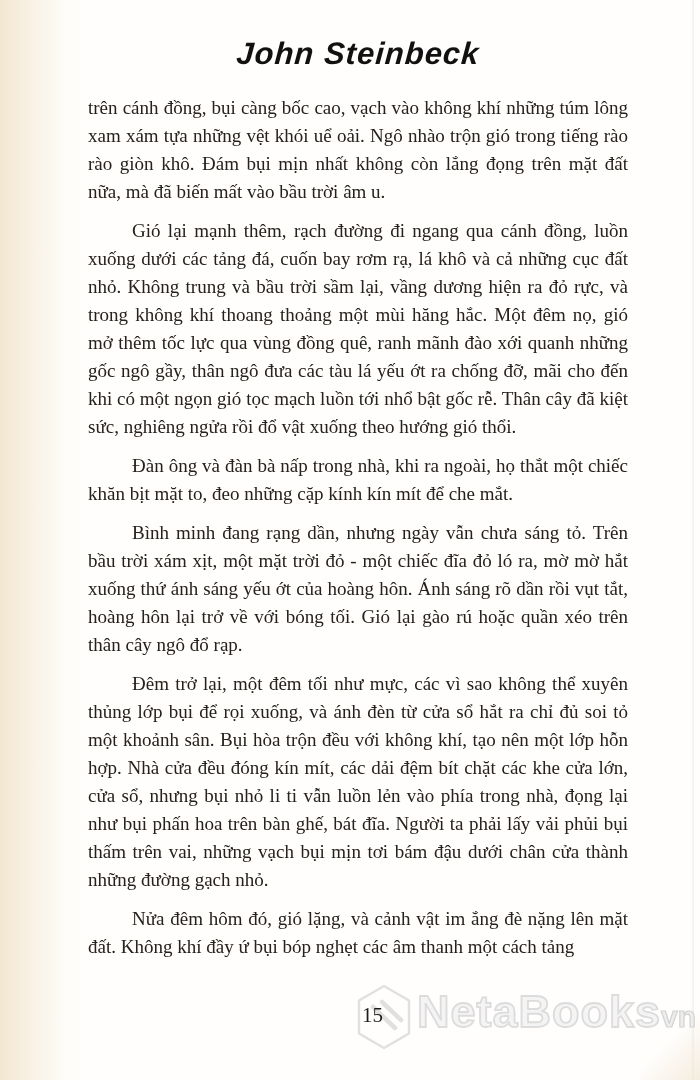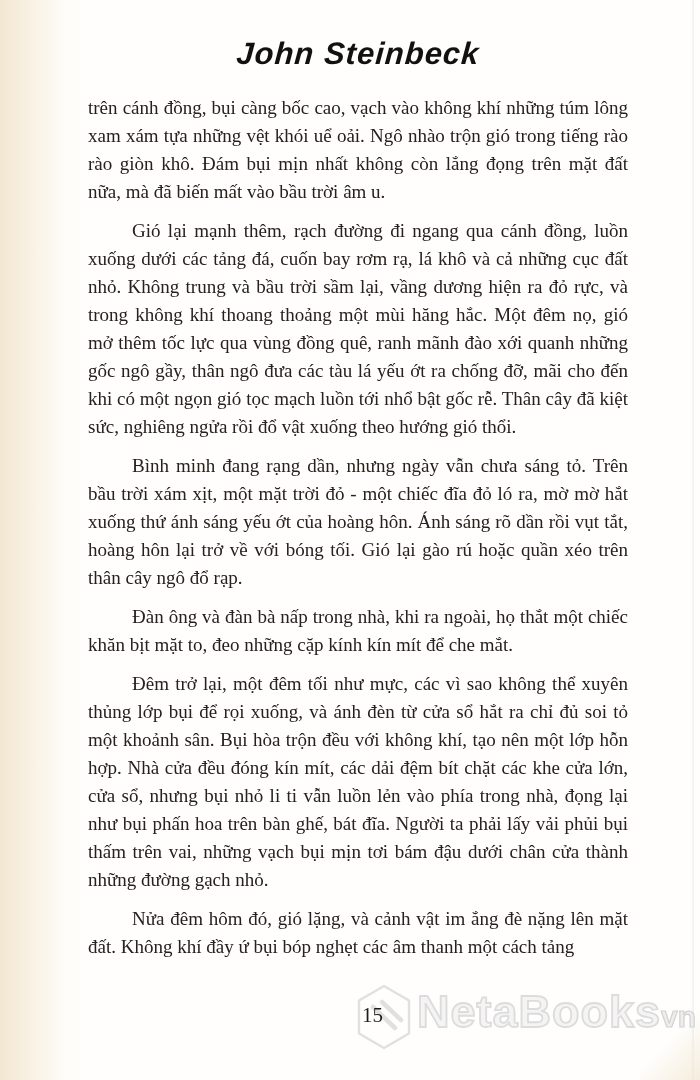--- a/index.html
+++ b/index.html
@@ -111,22 +111,22 @@
 
   <div class="edge-left"></div>
   <div class="edge-right"></div>
   <div class="corner-br"></div>
 
   <div class="running-header">John Steinbeck</div>
 
   <div class="body-text">
     <p>trên cánh đồng, bụi càng bốc cao, vạch vào không khí những túm lông xam xám tựa những vệt khói uể oải. Ngô nhào trộn gió trong tiếng rào rào giòn khô. Đám bụi mịn nhất không còn lắng đọng trên mặt đất nữa, mà đã biến mất vào bầu trời âm u.</p>
     <p class="indent">Gió lại mạnh thêm, rạch đường đi ngang qua cánh đồng, luồn xuống dưới các tảng đá, cuốn bay rơm rạ, lá khô và cả những cục đất nhỏ. Không trung và bầu trời sầm lại, vầng dương hiện ra đỏ rực, và trong không khí thoang thoảng một mùi hăng hắc. Một đêm nọ, gió mở thêm tốc lực qua vùng đồng quê, ranh mãnh đào xới quanh những gốc ngô gầy, thân ngô đưa các tàu lá yếu ớt ra chống đỡ, mãi cho đến khi có một ngọn gió tọc mạch luồn tới nhổ bật gốc rễ. Thân cây đã kiệt sức, nghiêng ngửa rồi đổ vật xuống theo hướng gió thổi.</p>
+    <p class="indent">Đàn ông và đàn bà nấp trong nhà, khi ra ngoài, họ thắt một chiếc khăn bịt mặt to, đeo những cặp kính kín mít để che mắt.</p>
     <p class="indent">Bình minh đang rạng dần, nhưng ngày vẫn chưa sáng tỏ. Trên bầu trời xám xịt, một mặt trời đỏ - một chiếc đĩa đỏ ló ra, mờ mờ hắt xuống thứ ánh sáng yếu ớt của hoàng hôn. Ánh sáng rõ dần rồi vụt tắt, hoàng hôn lại trở về với bóng tối. Gió lại gào rú hoặc quần xéo trên thân cây ngô đổ rạp.</p>
-    <p class="indent">Đàn ông và đàn bà nấp trong nhà, khi ra ngoài, họ thắt một chiếc khăn bịt mặt to, đeo những cặp kính kín mít để che mắt.</p>
     <p class="indent">Đêm trở lại, một đêm tối như mực, các vì sao không thể xuyên thủng lớp bụi để rọi xuống, và ánh đèn từ cửa sổ hắt ra chỉ đủ soi tỏ một khoảnh sân. Bụi hòa trộn đều với không khí, tạo nên một lớp hỗn hợp. Nhà cửa đều đóng kín mít, các dải đệm bít chặt các khe cửa lớn, cửa sổ, nhưng bụi nhỏ li ti vẫn luồn lẻn vào phía trong nhà, đọng lại như bụi phấn hoa trên bàn ghế, bát đĩa. Người ta phải lấy vải phủi bụi thấm trên vai, những vạch bụi mịn tơi bám đậu dưới chân cửa thành những đường gạch nhỏ.</p>
     <p class="indent">Nửa đêm hôm đó, gió lặng, và cảnh vật im ắng đè nặng lên mặt đất. Không khí đầy ứ bụi bóp nghẹt các âm thanh một cách tảng</p>
   </div>
 
   <div class="footer">
 
     <svg class="hex-logo" width="60" height="68" viewBox="0 0 60 68">
       <path d="M30 3 L55 17.5 L55 50.5 L30 65 L5 50.5 L5 17.5 Z" fill="none" stroke="#e0e0e0" stroke-width="2.4" stroke-linejoin="round"></path>
       <path d="M19 24 L41 45" fill="none" stroke="#e0e0e0" stroke-width="4.5" stroke-linecap="round"></path>
       <path d="M28 19 L47 37" fill="none" stroke="#e0e0e0" stroke-width="4.5" stroke-linecap="round"></path>

